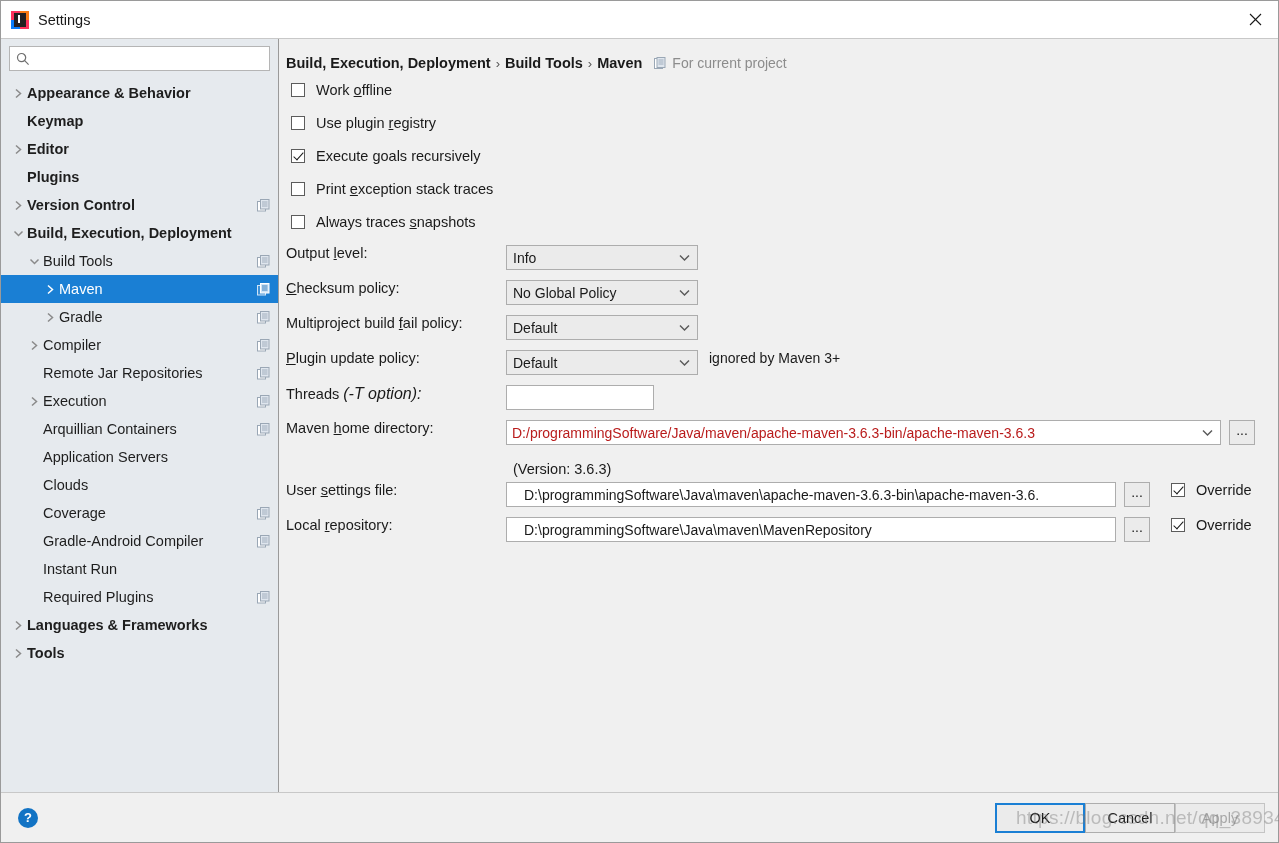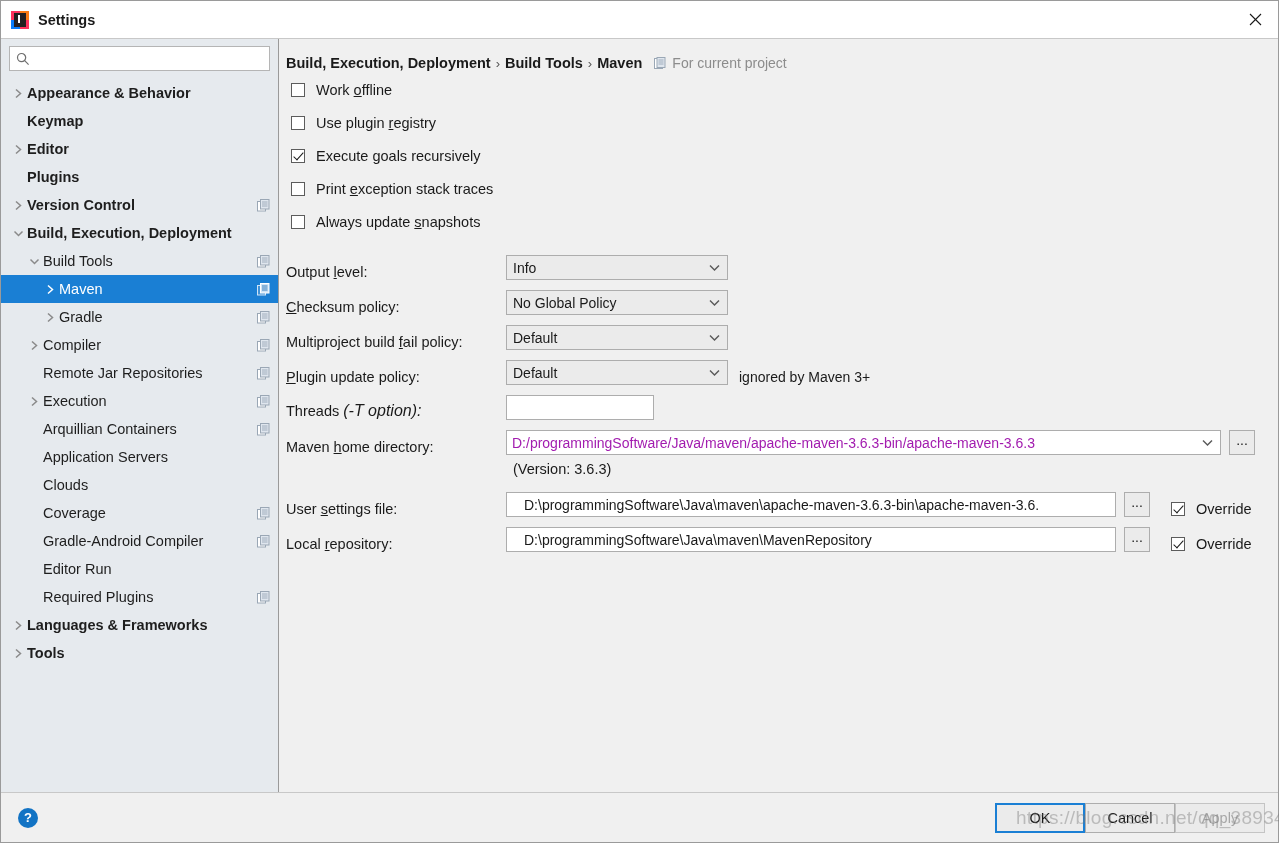--- a/index.html
+++ b/index.html
@@ -39,21 +39,21 @@
   .logo .q4 { left:9px; top:9px; background:#fe315d; }
   .logo .bar {
     position: absolute; left: 3px; top: 2px;
     width: 12px; height: 14px; background: #231f20;
   }
   .logo .bar::after {
     content: ""; position: absolute;
     left: 4px; top: 2px; width: 2px; height: 8px; background: #fff;
   }
   .win-title {
-    font-size: 14.5px; color: #1a1a1a; font-weight: bold;
+    font-size: 14.5px; color: #1a1a1a;
   }
   .close-btn {
     position: absolute; right: 0; top: 0;
     width: 46px; height: 37px;
     display: flex; align-items: center; justify-content: center;
     cursor: default;
   }
   .close-btn svg { display: block; }
 
   
@@ -135,59 +135,59 @@
     content: ""; position: absolute;
     left: 4px; top: 0px; width: 4px; height: 9px;
     border: solid #1a1a1a; border-width: 0 1.6px 1.6px 0;
     transform: rotate(42deg);
   }
   u { text-decoration: underline; }
 
   
   .form { padding-left: 7px; margin-top: 7px; }
   .frow {
-    display: flex; align-items: flex-end;
+    display: flex; align-items: flex-start;
     height: 35px;
     font-size: 14.5px; color: #1a1a1a;
   }
   .flabel { width: 220px; flex: none; }
   .flabel .opt { font-style: italic; font-size: 16px; }
 
   .combo {
     height: 25px; background: #ebebeb;
     border: 1px solid #adadad;
     display: flex; align-items: center;
     font-size: 14px; color: #1a1a1a;
     padding-left: 6px; position: relative;
     cursor: default;
   }
   .combo .caret {
     position: absolute; right: 7px; top: 50%;
     transform: translateY(-50%);
     display: flex; align-items: center;
   }
-  .combo.w195 { width: 222px; }
+  .combo.w195 { width: 192px; }
 
   .hint { margin-left: 11px; font-size: 14px; color: #1a1a1a; }
 
   .textfield {
     height: 25px; background: #ffffff;
     border: 1px solid #adadad;
     display: flex; align-items: center;
     font-size: 14px; color: #1a1a1a;
     padding-left: 17px;
     overflow: hidden; white-space: nowrap;
   }
   .textfield.tf-threads { width: 148px; }
 
   .editcombo {
     height: 25px; background: #ffffff;
     border: 1px solid #adadad;
     display: flex; align-items: center;
-    font-size: 14px; color: #a21caf;
+    font-size: 14px; color: #b91c1c;
     padding-left: 5px; position: relative;
     overflow: hidden; white-space: nowrap;
   }
   .editcombo .caret {
     position: absolute; right: 7px; top: 50%;
     transform: translateY(-50%);
     display: flex; align-items: center;
   }
   .browse-btn {
     width: 26px; height: 25px; flex: none;
@@ -551,21 +551,21 @@
                 <rect x="3.5" y="0.5" width="8.5" height="9.5" fill="#dfe6ee" stroke="#9aa7b5" stroke-width="1"></rect>
                 <line x1="5" y1="3" x2="10.5" y2="3" stroke="#9aa7b5" stroke-width="0.9"></line>
                 <line x1="5" y1="5" x2="10.5" y2="5" stroke="#9aa7b5" stroke-width="0.9"></line>
                 <line x1="5" y1="7" x2="10.5" y2="7" stroke="#9aa7b5" stroke-width="0.9"></line>
               </svg>
             </span>
           </div>
           <div class="tree-row">
             <span style="width:24px;flex:none;"></span>
             <span class="arrow"></span>
-            <span class="tree-label">Editor Run</span>
+            <span class="tree-label">Instant Run</span>
             <span class="proj-icon hidden">
               <svg width="13" height="13" viewBox="0 0 13 13">
                 <rect x="0.5" y="2.5" width="8" height="9.5" fill="#ffffff" stroke="#9aa7b5" stroke-width="1"></rect>
                 <rect x="3.5" y="0.5" width="8.5" height="9.5" fill="#dfe6ee" stroke="#9aa7b5" stroke-width="1"></rect>
                 <line x1="5" y1="3" x2="10.5" y2="3" stroke="#9aa7b5" stroke-width="0.9"></line>
                 <line x1="5" y1="5" x2="10.5" y2="5" stroke="#9aa7b5" stroke-width="0.9"></line>
                 <line x1="5" y1="7" x2="10.5" y2="7" stroke="#9aa7b5" stroke-width="0.9"></line>
               </svg>
             </span>
           </div>
@@ -654,21 +654,21 @@
           <div class="cb-row">
             <span class="checkbox checked"></span>
             <span><span>Execute </span><u>g</u><span>oals recursively</span></span>
           </div>
           <div class="cb-row">
             <span class="checkbox"></span>
             <span><span>Print </span><u>e</u><span>xception stack traces</span></span>
           </div>
           <div class="cb-row">
             <span class="checkbox"></span>
-            <span><span>Always update </span><u>s</u><span>napshots</span></span>
+            <span><span>Always traces </span><u>s</u><span>napshots</span></span>
           </div>
         </div>
 
       <div class="form">
 
         <div class="frow">
           <div class="flabel">
             <span>Output </span><u>l</u><span>evel:</span>
           </div>
           <div class="combo w195">

